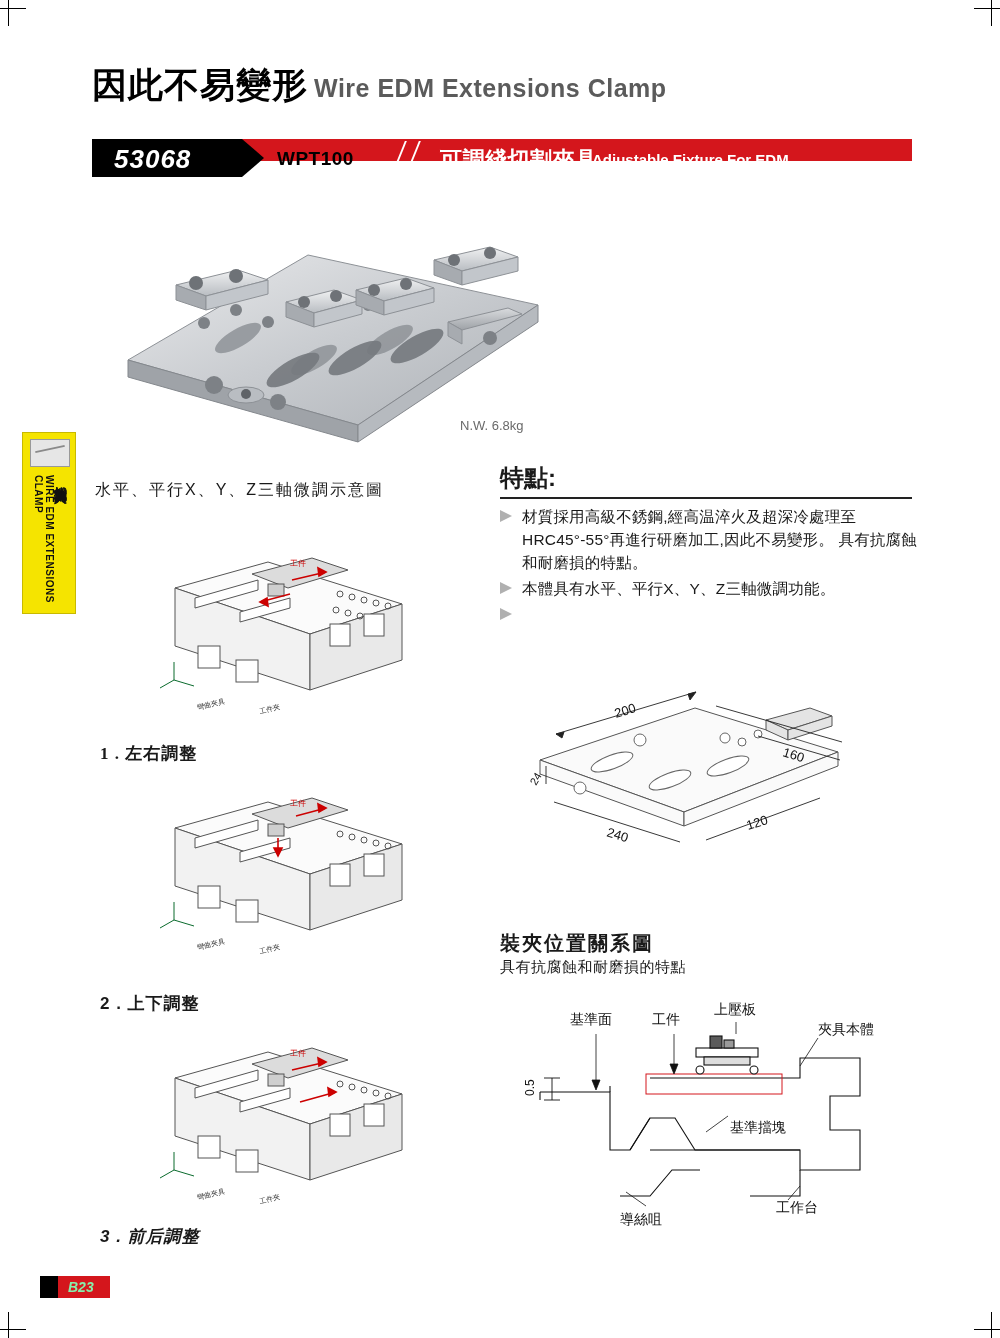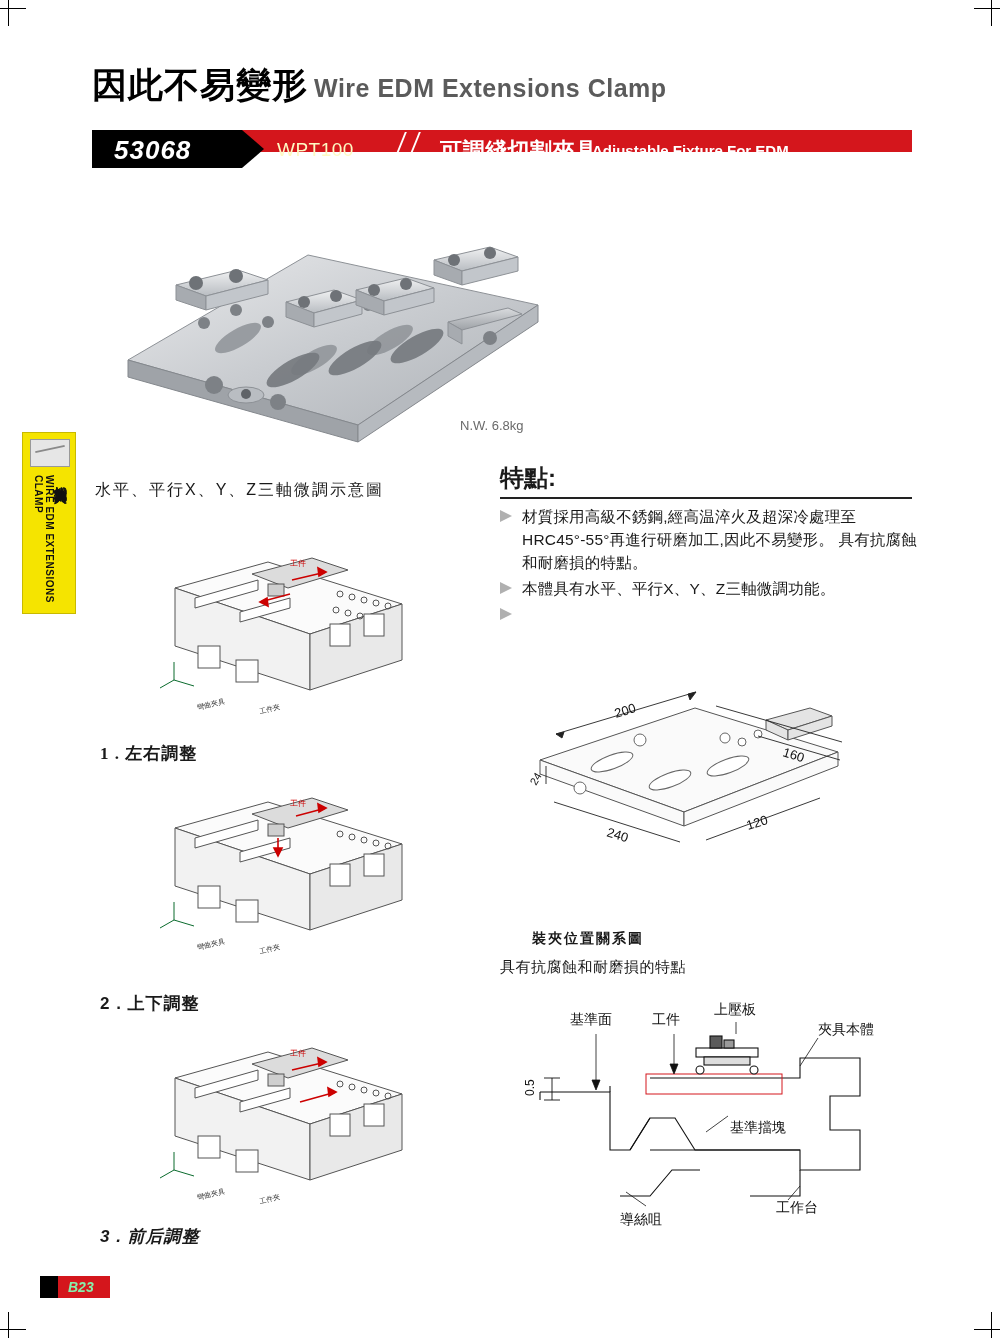--- a/index.html
+++ b/index.html
@@ -21,27 +21,27 @@
   .crop.bl-v{left:8px;bottom:0;width:1px;height:26px;}
   .crop.bl-h{left:0;bottom:8px;width:26px;height:1px;}
   .crop.br-v{right:8px;bottom:0;width:1px;height:26px;}
   .crop.br-h{right:0;bottom:8px;width:26px;height:1px;}
 
   
   .title-row{position:absolute;left:92px;top:62px;display:flex;align-items:baseline;}
   .title-cn{font-size:35px;font-weight:bold;letter-spacing:1px;color:#000;}
   .title-en{font-size:25px;font-weight:bold;color:#5b5b5b;letter-spacing:.5px;margin-left:6px;}
 
-  .redbar{position:absolute;left:92px;top:130px;width:820px;height:22px;background:#d4161c;}
+  .redbar{position:absolute;left:92px;top:139px;width:820px;height:22px;background:#d4161c;}
   .redbar .code-blk{position:absolute;left:0;top:0;height:38px;background:#000;
      width:150px;}
   .redbar .code-arrow{position:absolute;left:150px;top:0;width:0;height:0;
      border-top:19px solid transparent;border-bottom:19px solid transparent;border-left:22px solid #000;}
   .redbar .code-txt{position:absolute;left:22px;top:5px;color:#fff;font-size:26px;font-weight:bold;font-style:italic;letter-spacing:1px;}
-  .redbar .model{position:absolute;left:185px;top:9px;color:#fef9c3;font-size:19px;font-weight:normal;letter-spacing:.5px;}
+  .redbar .model{position:absolute;left:185px;top:9px;color:#000000;font-size:19px;font-weight:bold;letter-spacing:.5px;}
   .redbar .sep{position:absolute;left:300px;top:2px;width:34px;height:34px;}
   .redbar .sep:before,.redbar .sep:after{content:"";position:absolute;top:0;width:2px;height:34px;background:#fff;}
   .redbar .sep:before{left:6px;transform:skewX(-22deg);}
   .redbar .sep:after{left:20px;transform:skewX(-22deg);}
   .redbar .desc-cn{position:absolute;left:348px;top:6px;color:#fff;font-size:22px;font-weight:bold;letter-spacing:.5px;}
   .redbar .desc-en{position:absolute;left:500px;top:12px;color:#fff;font-size:15px;font-weight:bold;}
 
   
   .side-tab{position:absolute;left:22px;top:432px;width:52px;height:180px;
      background:#f5e400;border:1px solid #c8b900;}
@@ -76,21 +76,21 @@
 
   .iso{position:absolute;width:270px;height:170px;}
   .iso1{left:140px;top:550px;}
   .iso2{left:140px;top:790px;}
   .iso3{left:140px;top:1040px;}
 
   
   .dim-draw{position:absolute;left:520px;top:690px;width:340px;height:200px;}
 
   
-  .cp-title{position:absolute;left:500px;top:930px;font-size:14px;font-weight:bold;letter-spacing:2px;margin-left:32px;}
+  .cp-title{position:absolute;left:500px;top:930px;font-size:20px;font-weight:bold;letter-spacing:2px;}
   .cp-sub{position:absolute;left:500px;top:958px;font-size:15px;letter-spacing:.5px;}
   .cp-draw{position:absolute;left:500px;top:1000px;width:420px;height:235px;}
 
   
   .footer{position:absolute;left:40px;bottom:40px;width:70px;height:22px;background:#000;}
   .footer-red{position:absolute;left:58px;bottom:40px;width:52px;height:22px;background:#d4161c;}
   .footer-red .pg{position:absolute;left:10px;top:3px;color:#86efac;font-size:14px;font-weight:bold;font-style:italic;}
 </style>
 </head>
 <body>

